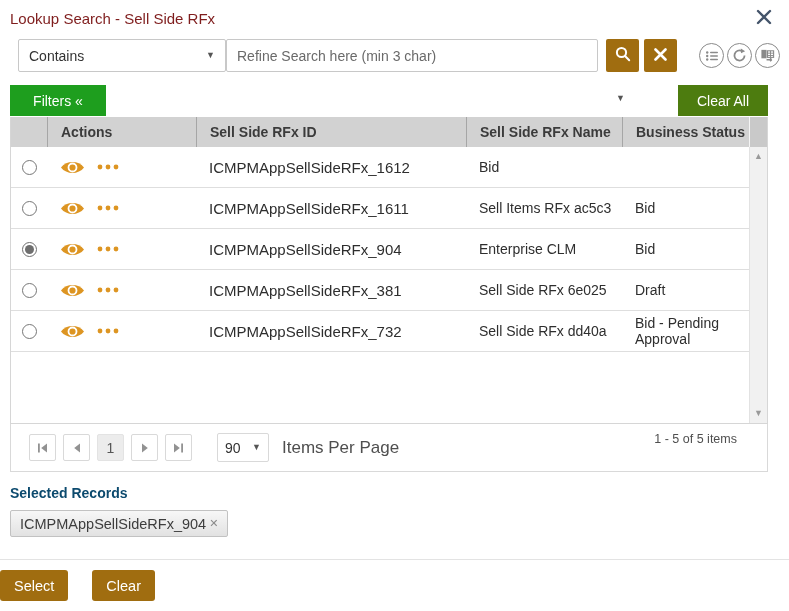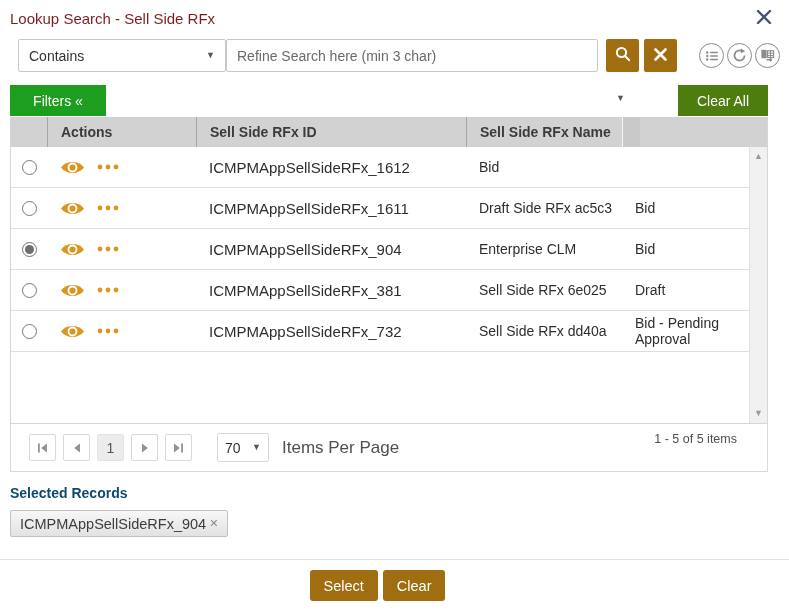--- a/index.html
+++ b/index.html
@@ -87,21 +87,21 @@
   
   .sel-heading { margin:13px 0 0 10px; font-size:14px; font-weight:bold; color:#0c4a6e; }
   .chip-row { margin:9px 0 0 10px; }
   .chip { display:inline-flex; align-items:center; height:27px; padding:0 9px;
     background:linear-gradient(#f7f7f7,#e2e2e2); border:1px solid #c2c2c2; border-radius:2px;
     font-size:14.5px; color:#3d3d3d; cursor:default; }
   .chip-x { margin-left:3px; color:#8a8a8a; font-size:11px; font-weight:bold; cursor:pointer; }
 
   
   .divider { border-top:1px solid #e3e3e3; margin-top:22px; }
-  .footer { display:flex; justify-content:center; gap:5px; padding:10px 34px 0 0; }
+  .footer { display:flex; justify-content:flex-start; gap:24px; padding:10px 34px 0 0; }
   .gold-btn { height:31px; padding:0 14px; background:#a06d10; color:#fff; border:none;
     border-radius:3px; font-size:14.5px; cursor:pointer; font-family:"Liberation Sans",sans-serif; }
 </style>
 </head>
 <body>
 
 <div class="dialog">
 
   <div class="title">Lookup Search - Sell Side RFx</div>
   <div class="close-btn">
@@ -168,20 +168,21 @@
     </div>
     <button class="clearall-btn">Clear All</button>
   </div>
 
   <div class="grid">
     <div class="grid-header">
       <div class="h-cell col-radio"></div>
       <div class="h-cell col-actions">Actions</div>
       <div class="h-cell col-id">Sell Side RFx ID</div>
       <div class="h-cell col-name">Sell Side RFx Name</div>
+      <div class="h-cell col-status">Business Status</div>
       <div class="h-corner"></div>
     </div>
     <div class="grid-body">
       <div class="rows">
         <div class="t-row">
           <div class="c col-radio">
               <input type="radio" name="rowsel" class="row-radio" style="">
             </div>
           <div class="c col-actions">
             <button class="eye-btn">
@@ -218,21 +219,21 @@
                 <svg width="22" height="6" viewBox="0 0 22 6">
                   <g fill="#dd9522">
                     <circle cx="3" cy="3" r="2.4"></circle>
                     <circle cx="11" cy="3" r="2.4"></circle>
                     <circle cx="19" cy="3" r="2.4"></circle>
                   </g>
                 </svg>
               </button>
           </div>
           <div class="c col-id">ICMPMAppSellSideRFx_1611</div>
-          <div class="c col-name">Draft Side RFx ac5c3</div>
+          <div class="c col-name">Sell Items RFx ac5c3</div>
           <div class="c col-status">Bid</div>
         </div>
         <div class="t-row">
           <div class="c col-radio">
               <input type="radio" name="rowsel" class="row-radio" checked="" style="">
             </div>
           <div class="c col-actions">
             <button class="eye-btn">
                 <svg width="25" height="17" viewBox="0 0 25 17">
                   <path d="M1 8.5 C6.5 1.2 18.5 1.2 24 8.5 C18.5 15.8 6.5 15.8 1 8.5 Z" fill="#dd9522"></path>
@@ -329,21 +330,21 @@
           <path d="M1 0.5 L6.8 5 L1 9.5 Z" fill="#929292"></path>
         </svg>
     </button>
     <button class="pg-btn">
       <svg width="11" height="10" viewBox="0 0 11 10">
           <path d="M1 0.5 L6.8 5 L1 9.5 Z" fill="#929292"></path>
           <rect x="8.2" y="0.5" width="1.8" height="9" fill="#929292"></rect>
         </svg>
     </button>
     <div class="size-select">
-      <span>70</span>
+      <span>90</span>
       <span class="caret">▼</span>
     </div>
     <span class="ipp-label">Items Per Page</span>
     <span class="range-text">1 - 5 of 5 items</span>
   </div>
 
   <div class="sel-heading">Selected Records</div>
   <div class="chip-row">
     <span class="chip">
       <span>ICMPMAppSellSideRFx_904</span>

